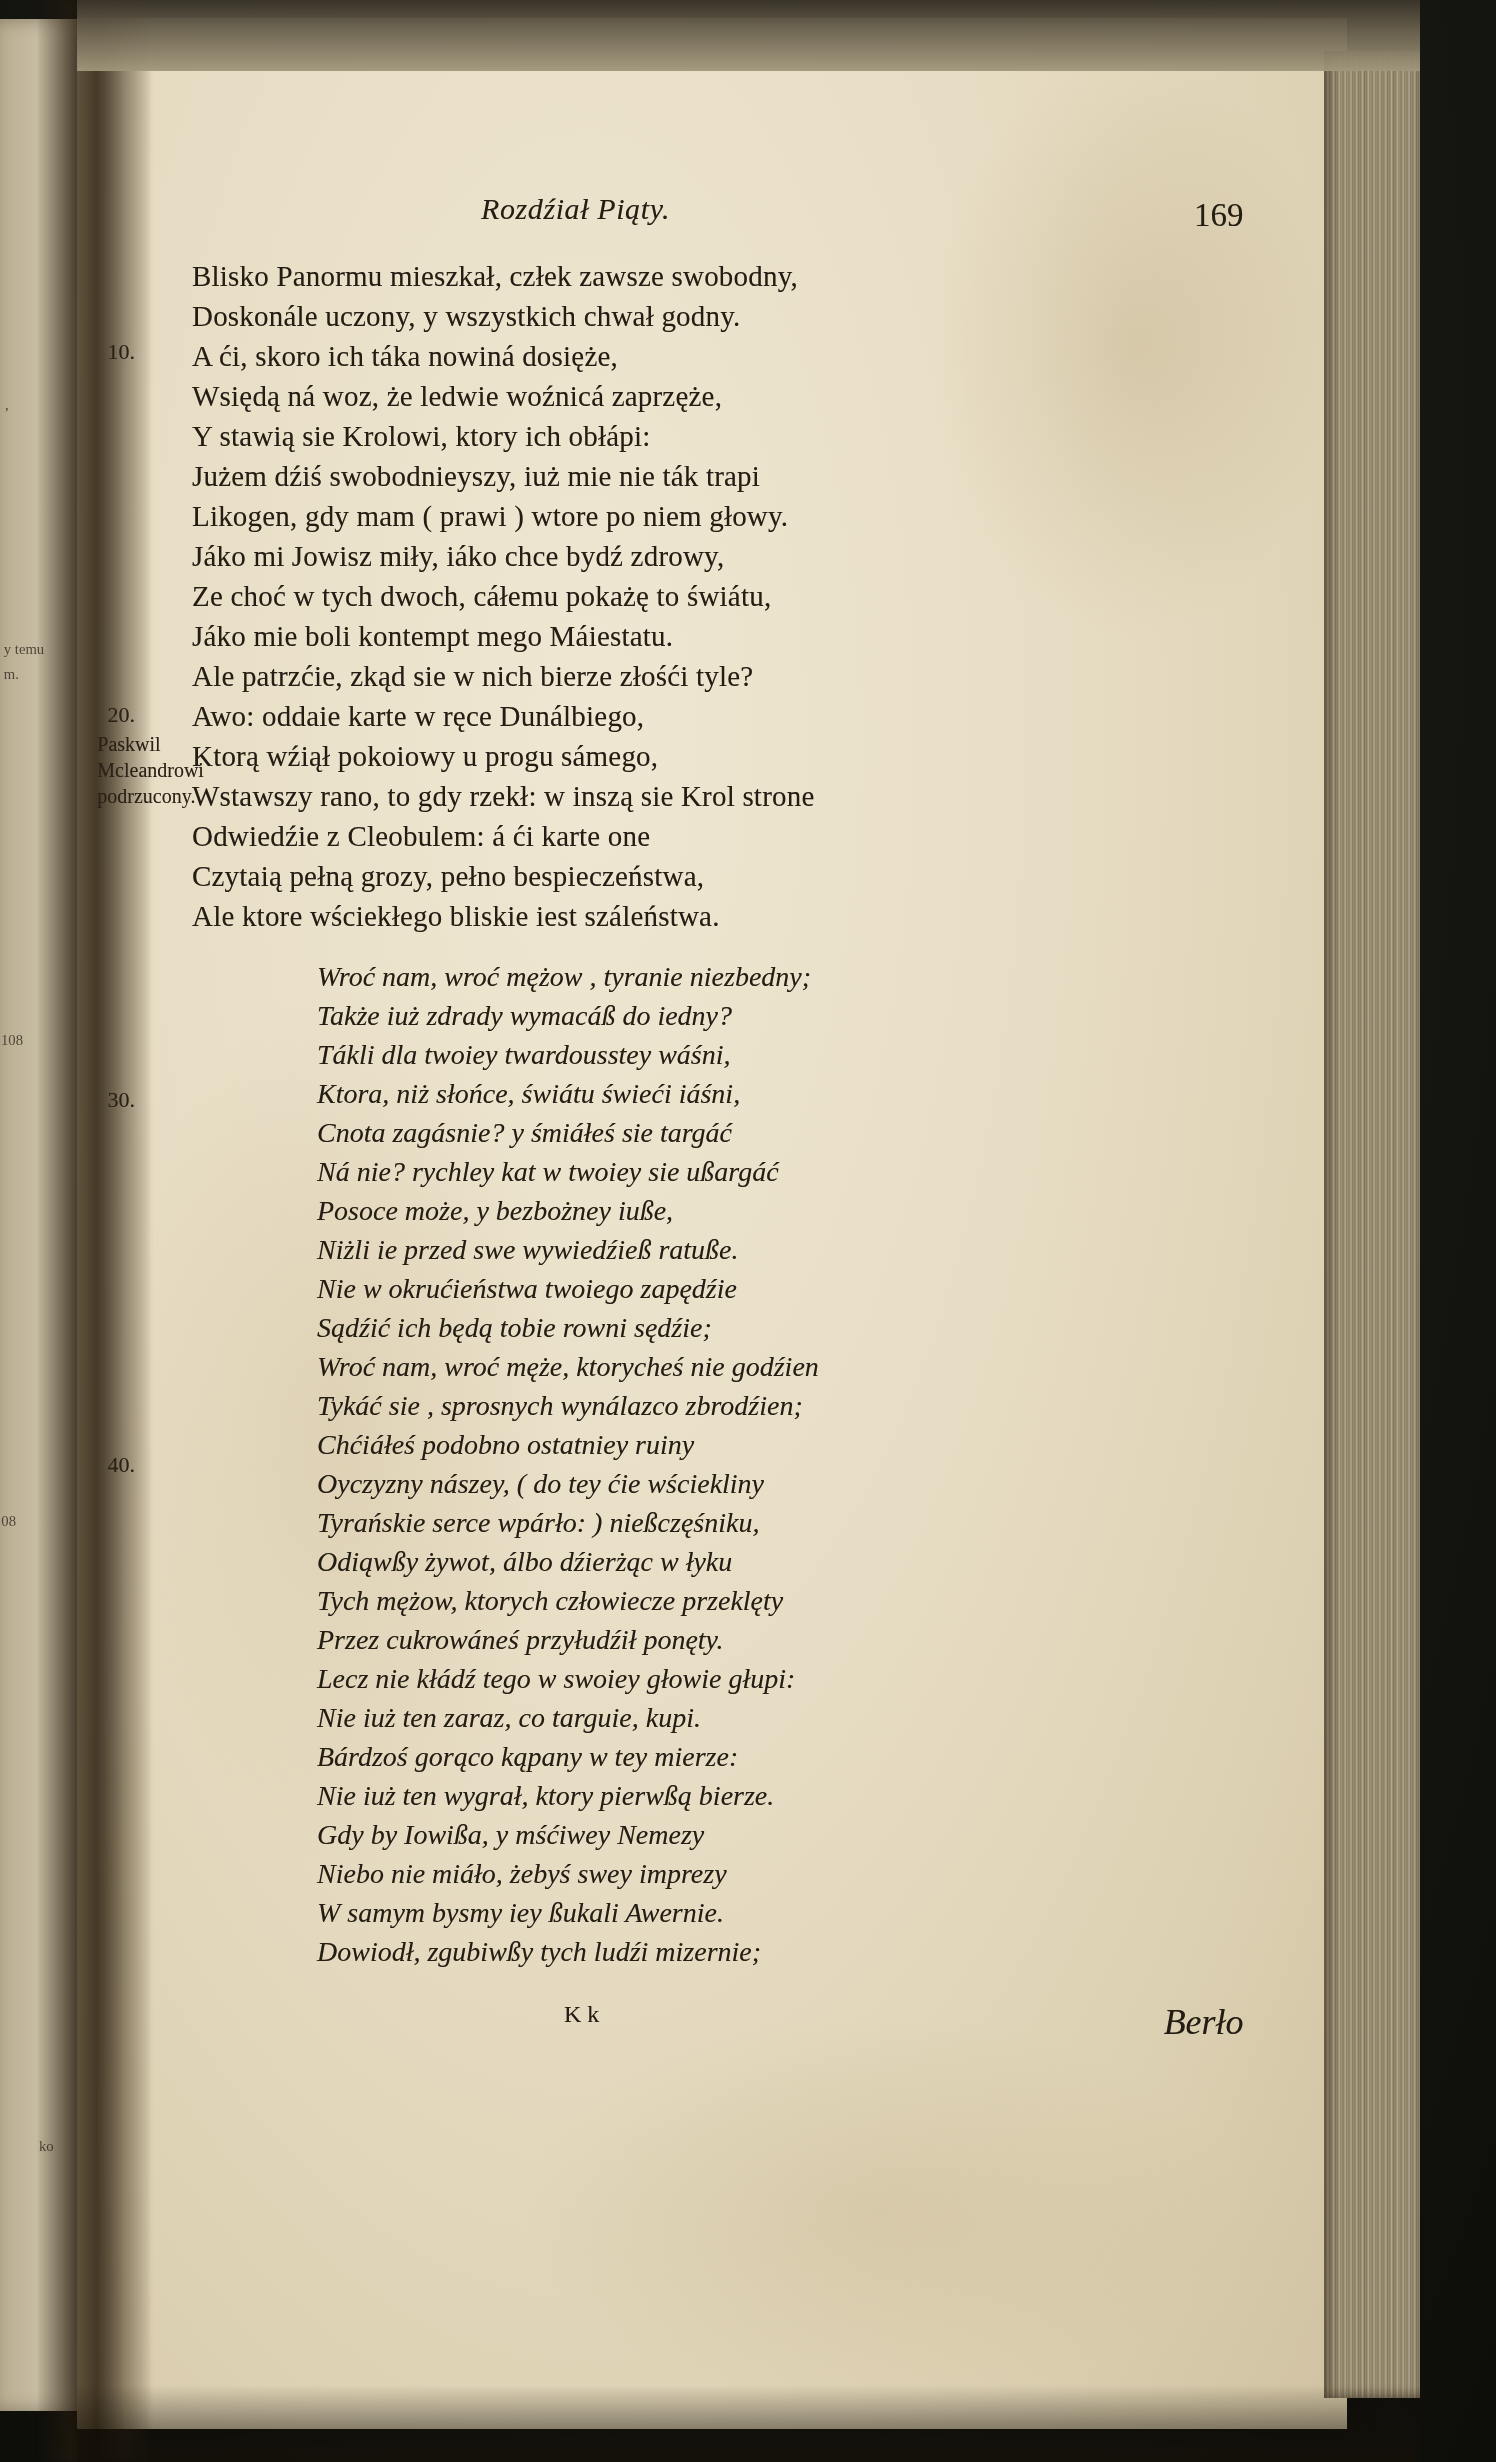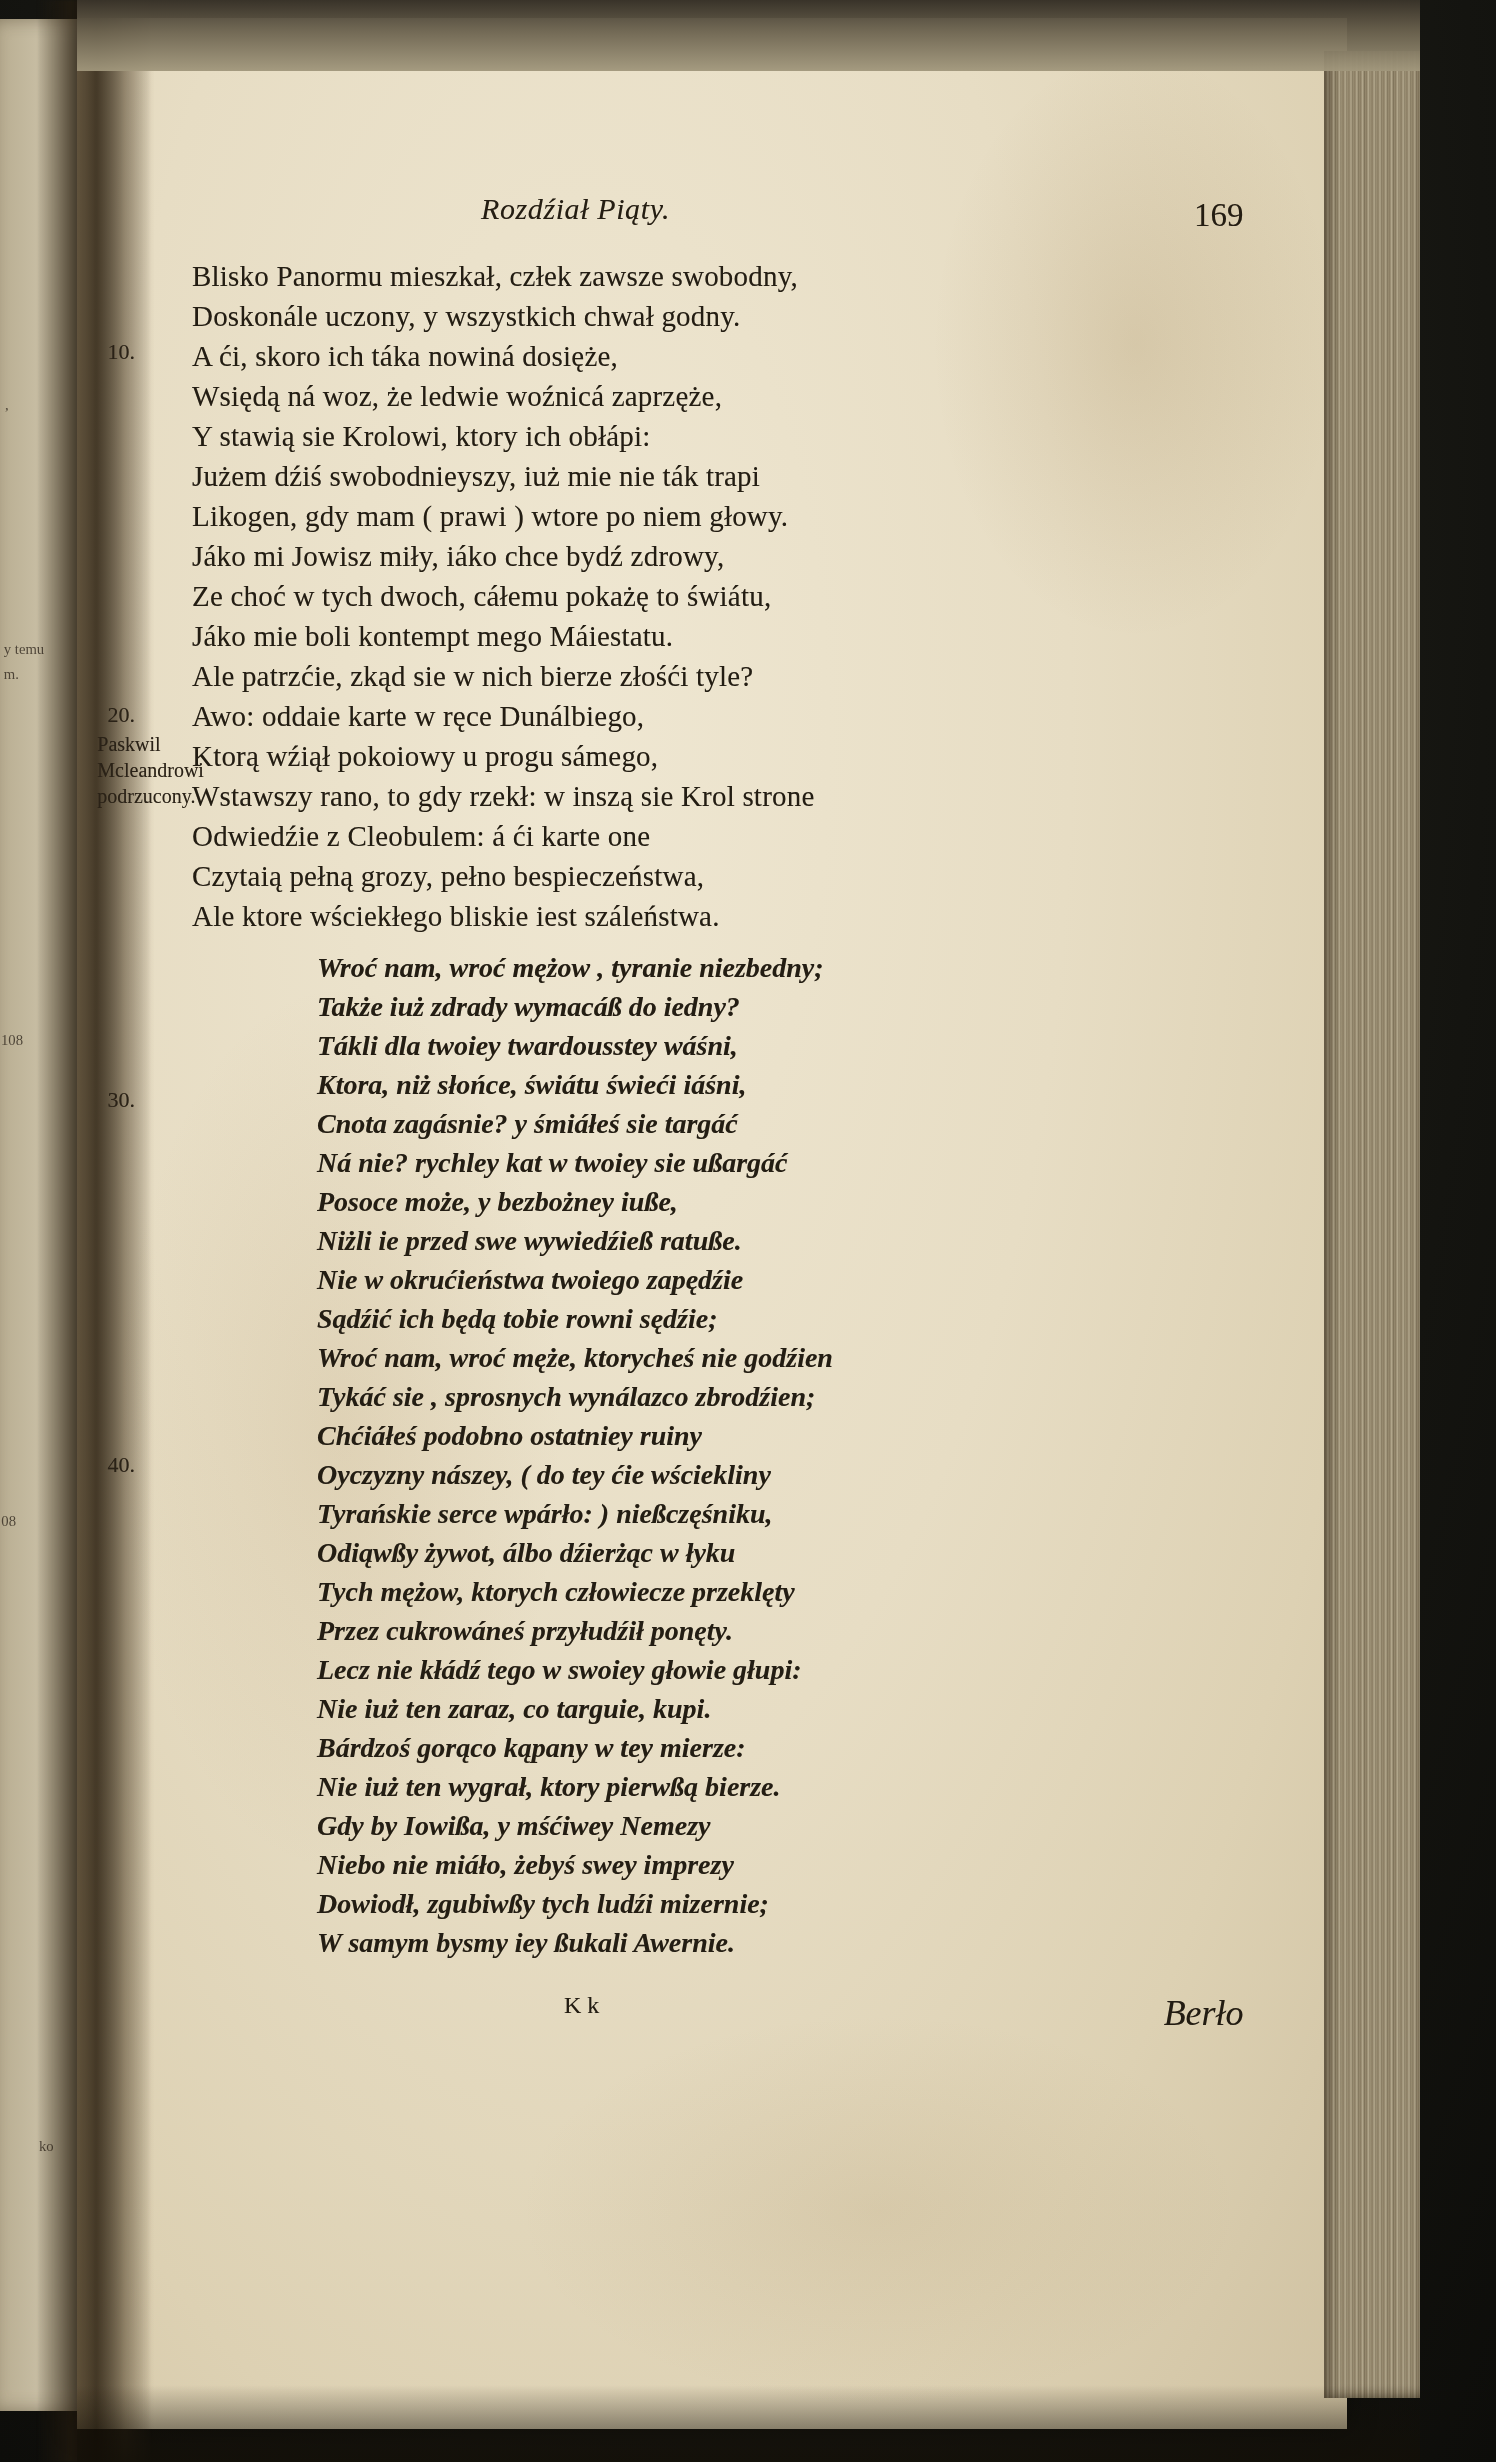--- a/index.html
+++ b/index.html
@@ -147,23 +147,22 @@
     font-size: 29px;
     line-height: 40px;
     white-space: nowrap;
     color: #231d13;
   }
   .verse-line.roman {
     font-family: "Liberation Serif", serif;
     letter-spacing: 0.2px;
   }
   .verse-block.italic {
-    margin-top: 12px;
+    margin-top: 21px;
     margin-left: 125px;
-    font-weight: bold;
   }
   .verse-block.italic .verse-line {
     font-style: italic;
     font-size: 28px;
     line-height: 39px;
   }
 
   
   .margin-notes {
     position: absolute;
@@ -287,22 +286,22 @@
       <div class="verse-line">Tyrańskie serce wpárło: ) nießczęśniku,</div>
       <div class="verse-line">Odiąwßy żywot, álbo dźierżąc w łyku</div>
       <div class="verse-line">Tych mężow, ktorych człowiecze przeklęty</div>
       <div class="verse-line">Przez cukrowáneś przyłudźił ponęty.</div>
       <div class="verse-line">Lecz nie kłádź tego w swoiey głowie głupi:</div>
       <div class="verse-line">Nie iuż ten zaraz, co targuie, kupi.</div>
       <div class="verse-line">Bárdzoś gorąco kąpany w tey mierze:</div>
       <div class="verse-line">Nie iuż ten wygrał, ktory pierwßą bierze.</div>
       <div class="verse-line">Gdy by Iowißa, y mśćiwey Nemezy</div>
       <div class="verse-line">Niebo nie miáło, żebyś swey imprezy</div>
+      <div class="verse-line">W samym bysmy iey ßukali Awernie.</div>
       <div class="verse-line">Dowiodł, zgubiwßy tych ludźi mizernie;</div>
-      <div class="verse-line">W samym bysmy iey ßukali Awernie.</div>
     </div>
 
     <div class="footer">
       <div class="signature">K k</div>
       <div class="catchword">Berło</div>
     </div>
 
   </div>
 </div>
 

